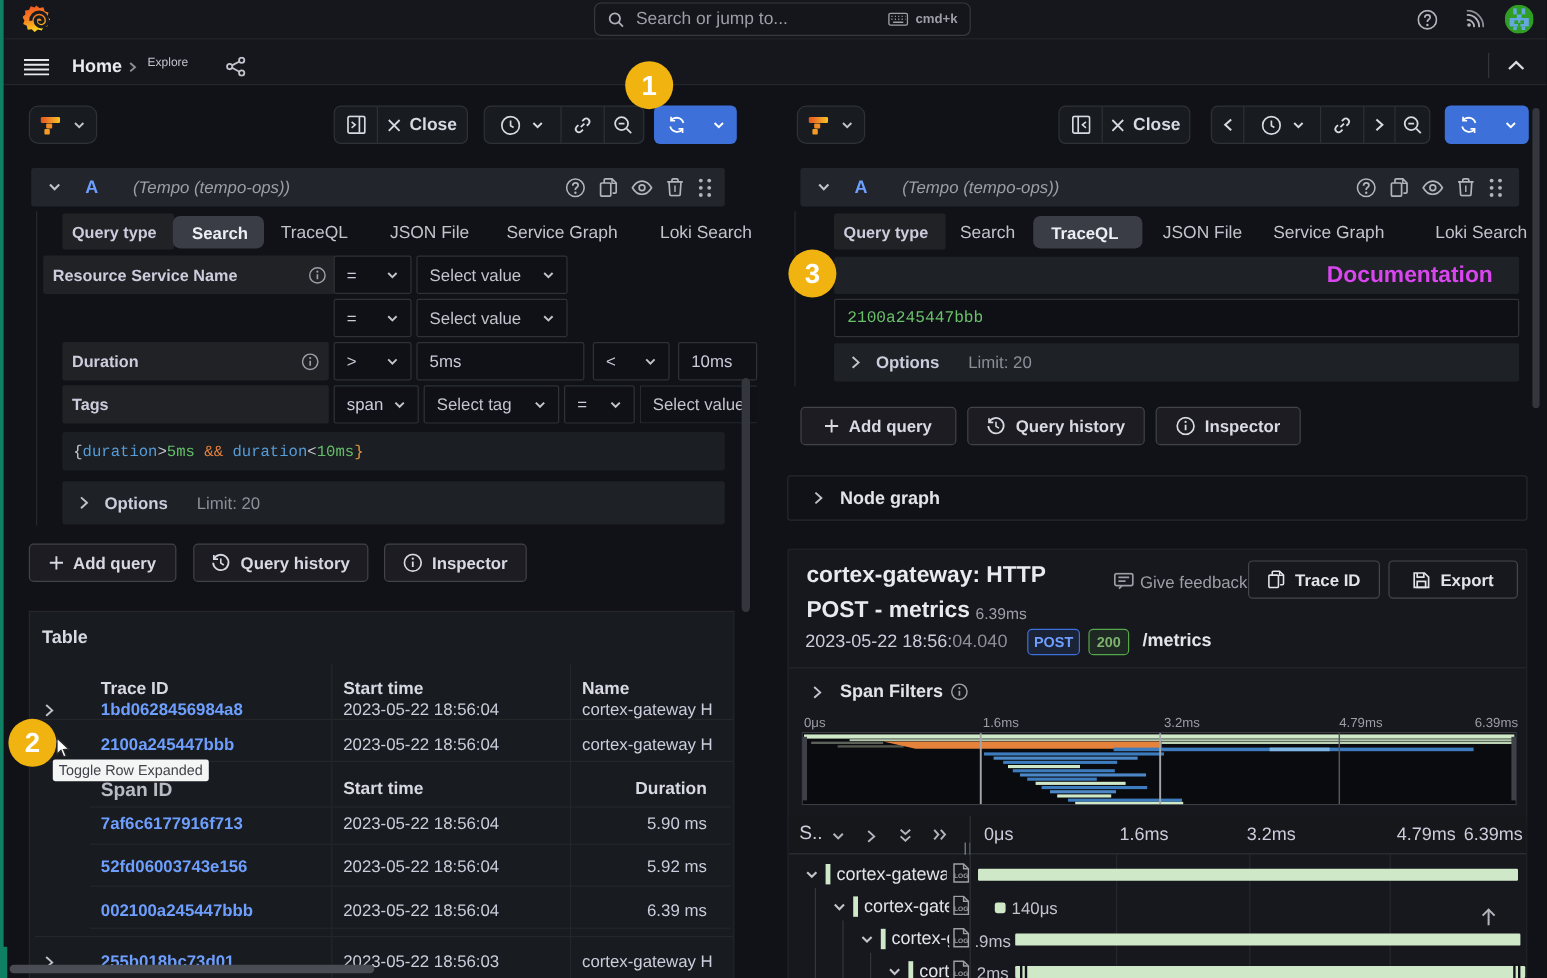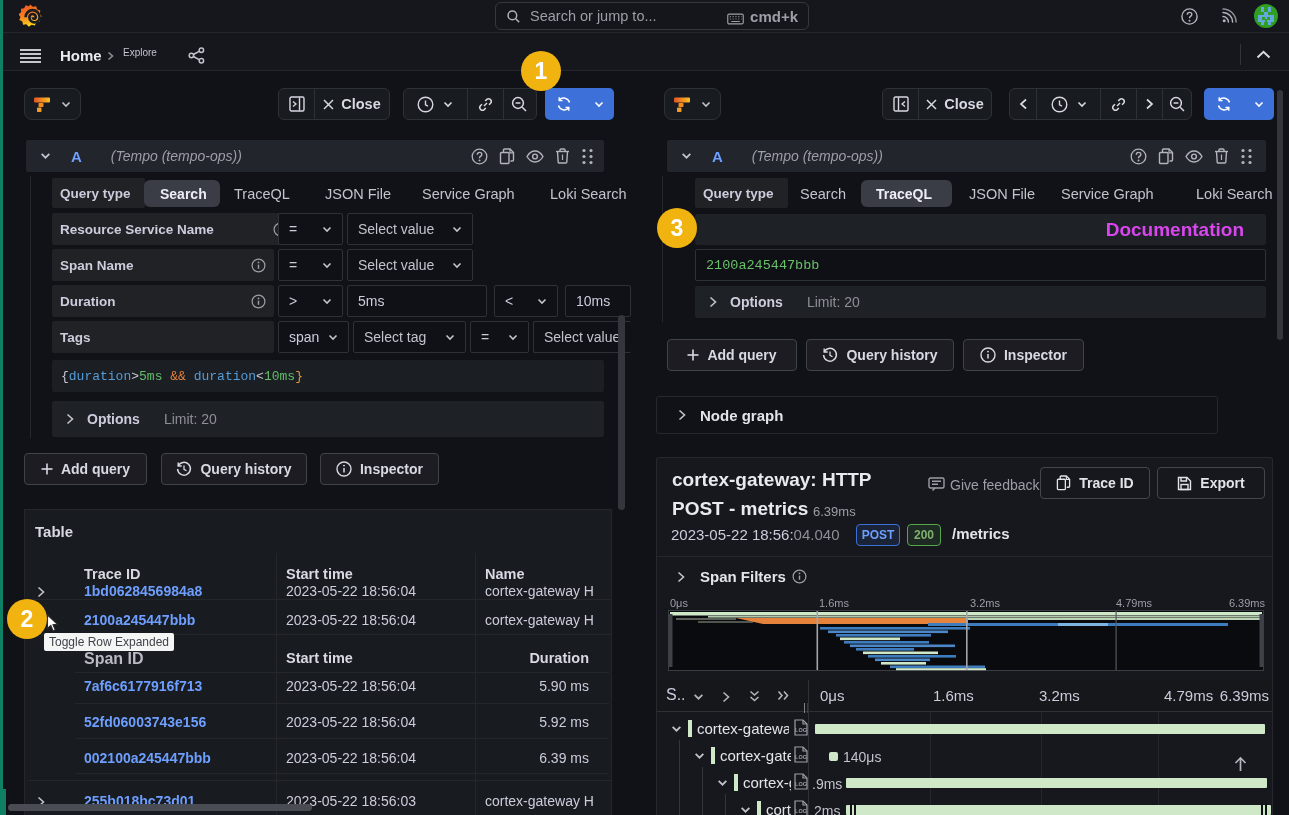--- a/index.html
+++ b/index.html
@@ -34,21 +34,21 @@
  <path fill="url(#glg)" d="M11 0.6 L13.8 2.9 L17.4 2.3 L18.5 5.8 L21.9 6.9 L21.2 10.4 L23.4 13.2 L20.8 15.6 L21.1 19.2 L17.6 19.9 L15.9 23.1 L12.4 22.2 L9.5 24.4 L6.9 21.9 L3.3 22.3 L2.5 18.8 L-0.7 17.3 L0.4 13.9 L-1.6 11 L1.2 8.8 L1 5.2 L4.5 4.6 L6 1.3 L9.5 2.5 Z" transform="translate(1,0) scale(0.93)"></path>
  <path fill="none" stroke="#1b1c21" stroke-width="2.7" d="M6.6 13.2 A 7 7 0 1 1 20.6 13.2 A 5.1 5.1 0 1 1 10.4 13.2 A 3.2 3.2 0 1 1 16.8 13.2 A 1.5 1.5 0 1 1 13.8 13.2"></path>
 </svg>
 
 <div class="ab" style="left:495px;top:2px;width:314px;height:28px;border:1px solid #36383f;border-radius:6px;box-sizing:border-box;background:#15161b;display:flex;align-items:center;">
   <svg style="margin-left:10px;" width="15" height="15" viewBox="0 0 16 16" fill="none" stroke="#aeafb8" stroke-width="1.6">
         <circle cx="6.8" cy="6.8" r="4.6"></circle>
         <line x1="10.3" y1="10.3" x2="14" y2="14"></line>
       </svg>
   <span style="margin-left:9px;font-size:14.5px;color:#9d9ea8;">Search or jump to...</span>
-  <span style="margin-left:auto;margin-right:10px;display:flex;align-items:flex-end;gap:6px;color:#9d9ea8;font-size:15px;font-weight:700;padding-left:46px;">
+  <span style="margin-left:auto;margin-right:10px;display:flex;align-items:flex-end;gap:6px;color:#9d9ea8;font-size:11px;font-weight:700;padding-left:46px;">
     <svg width="17" height="12" viewBox="0 0 18 12" fill="none" stroke="#9d9ea8" stroke-width="1.2">
           <rect x="0.8" y="0.8" width="16.4" height="10.4" rx="1.5"></rect>
           <path d="M3 3.5h1M6 3.5h1M9 3.5h1M12 3.5h1M15 3.5h0.4M3 6h1M6 6h1M9 6h1M12 6h1M15 6h0.4M4.5 8.7h9"></path>
         </svg>
     cmd+k</span>
 </div>
 
 <svg class="ab" style="left:1181px;top:8px;" width="17" height="17" viewBox="0 0 17 17" fill="none">
       <circle cx="8.5" cy="8.5" r="7.6" stroke="#b3b4bd" stroke-width="1.4"></circle>
       <path d="M6.3 6.7 C6.3 5.2 7.3 4.4 8.6 4.4 C9.9 4.4 10.8 5.3 10.8 6.4 C10.8 7.4 10.2 7.9 9.4 8.4 C8.8 8.8 8.5 9.2 8.5 9.9 V10.3" fill="none" stroke="#b3b4bd" stroke-width="1.4"></path>
@@ -227,37 +227,32 @@
 </div>
 
 <div class="lblbox" style="left:52px;top:178px;width:93px;height:30px;">Query type</div>
 <div class="ab" style="left:144px;top:180px;width:76px;height:27px;background:#3a3d45;border-radius:6px;"></div>
 <span class="ab" style="left:160px;top:186px;font-size:14px;font-weight:700;color:#eceef4;">Search</span>
 <span class="ab" style="left:234px;top:186px;font-size:14.5px;color:#c2c3cd;">TraceQL</span>
 <span class="ab" style="left:325px;top:186px;font-size:14.5px;color:#c2c3cd;">JSON File</span>
 <span class="ab" style="left:422px;top:186px;font-size:14.5px;color:#c2c3cd;">Service Graph</span>
 <span class="ab" style="left:550px;top:186px;font-size:14.5px;color:#c2c3cd;">Loki Search</span>
 
-<div class="lblbox" style="left:52px;top:213px;width:244px;height:32px;">Resource Service Name<svg style="margin-left:auto;" width="15" height="15" viewBox="0 0 15 15" fill="none">
+<div class="lblbox" style="left:36px;top:213px;width:244px;height:32px;">Resource Service Name<svg style="margin-left:auto;" width="15" height="15" viewBox="0 0 15 15" fill="none">
         <circle cx="7.5" cy="7.5" r="6.4" stroke="#9d9ea8" stroke-width="1.2"></circle>
         <circle cx="7.5" cy="4.4" r="0.9" fill="#9d9ea8"></circle>
         <line x1="7.5" y1="6.6" x2="7.5" y2="10.8" stroke="#9d9ea8" stroke-width="1.4"></line>
       </svg></div>
 <div class="input" style="left:278px;top:213px;width:65px;height:32px;">=<svg class="caret" width="10" height="7" viewBox="0 0 10 7" fill="none" stroke="#c2c3cd" stroke-width="1.6">
         <path d="M1.5 1.5 L5 5 L8.5 1.5"></path>
       </svg></div>
 <div class="input" style="left:347px;top:213px;width:126px;height:32px;color:#c2c3cd;">Select value<svg class="caret" width="10" height="7" viewBox="0 0 10 7" fill="none" stroke="#c2c3cd" stroke-width="1.6">
         <path d="M1.5 1.5 L5 5 L8.5 1.5"></path>
       </svg></div>
 
-<div class="lblbox" style="left:52px;top:249px;width:222px;height:32px;">Span Name<svg style="margin-left:auto;" width="15" height="15" viewBox="0 0 15 15" fill="none">
-        <circle cx="7.5" cy="7.5" r="6.4" stroke="#9d9ea8" stroke-width="1.2"></circle>
-        <circle cx="7.5" cy="4.4" r="0.9" fill="#9d9ea8"></circle>
-        <line x1="7.5" y1="6.6" x2="7.5" y2="10.8" stroke="#9d9ea8" stroke-width="1.4"></line>
-      </svg></div>
 <div class="input" style="left:278px;top:249px;width:65px;height:32px;">=<svg class="caret" width="10" height="7" viewBox="0 0 10 7" fill="none" stroke="#c2c3cd" stroke-width="1.6">
         <path d="M1.5 1.5 L5 5 L8.5 1.5"></path>
       </svg></div>
 <div class="input" style="left:347px;top:249px;width:126px;height:32px;color:#c2c3cd;">Select value<svg class="caret" width="10" height="7" viewBox="0 0 10 7" fill="none" stroke="#c2c3cd" stroke-width="1.6">
         <path d="M1.5 1.5 L5 5 L8.5 1.5"></path>
       </svg></div>
 
 <div class="lblbox" style="left:52px;top:285px;width:222px;height:32px;">Duration<svg style="margin-left:auto;" width="15" height="15" viewBox="0 0 15 15" fill="none">
         <circle cx="7.5" cy="7.5" r="6.4" stroke="#9d9ea8" stroke-width="1.2"></circle>
         <circle cx="7.5" cy="4.4" r="0.9" fill="#9d9ea8"></circle>
@@ -530,21 +525,21 @@
         <path d="M2.2 1.5 V5 H5.7" stroke-width="1.4"></path>
         <path d="M8 4.5 V8.3 L10.5 9.8" stroke-width="1.3"></path>
       </svg>Query history</div>
 <div class="btn2" style="left:963px;top:339px;width:121px;height:32px;"><svg width="16" height="16" viewBox="0 0 16 16" fill="none">
         <circle cx="8" cy="8" r="7" stroke="#d8d9e3" stroke-width="1.4"></circle>
         <circle cx="8" cy="4.6" r="0.95" fill="#d8d9e3"></circle>
         <line x1="8" y1="7" x2="8" y2="11.6" stroke="#d8d9e3" stroke-width="1.5"></line>
       </svg>Inspector</div>
 <div class="callout" style="left:657px;top:208px;">3</div>
 
-<div class="ab flex" style="left:656px;top:396px;width:562px;height:38px;border:1px solid #26282e;border-radius:3px;box-sizing:border-box;">
+<div class="ab flex" style="left:656px;top:396px;width:617px;height:38px;border:1px solid #26282e;border-radius:3px;box-sizing:border-box;">
   <svg style="margin-left:21px;" width="8" height="12" viewBox="0 0 8 12" fill="none" stroke="#c2c3cd" stroke-width="1.6">
         <path d="M1.5 1.5 L6.5 6 L1.5 10.5"></path>
       </svg>
   <span style="margin-left:14px;font-size:15px;font-weight:700;color:#e3e4ea;">Node graph</span>
 </div>
 
 <div class="ab" style="left:656px;top:457px;width:617px;height:358px;border:1px solid #26282e;border-bottom:none;border-radius:3px 3px 0 0;box-sizing:border-box;background:#16181d;overflow:hidden;">
 
   <span class="ab" style="left:15px;top:11px;font-size:19px;font-weight:700;color:#e9eaf0;">cortex-gateway: HTTP</span>
   <span class="ab" style="left:15px;top:40px;font-size:19px;font-weight:700;color:#e9eaf0;">POST - metrics</span>

